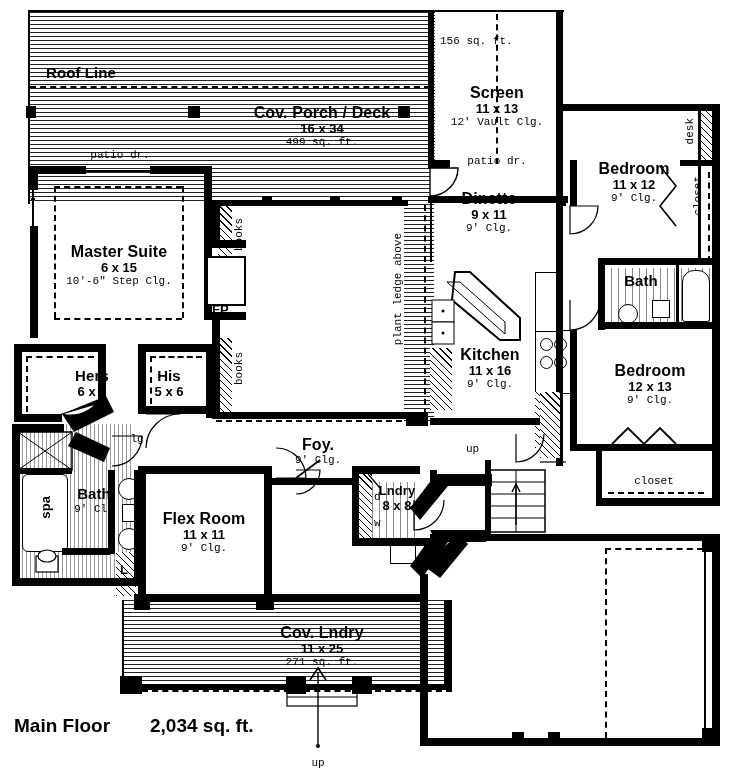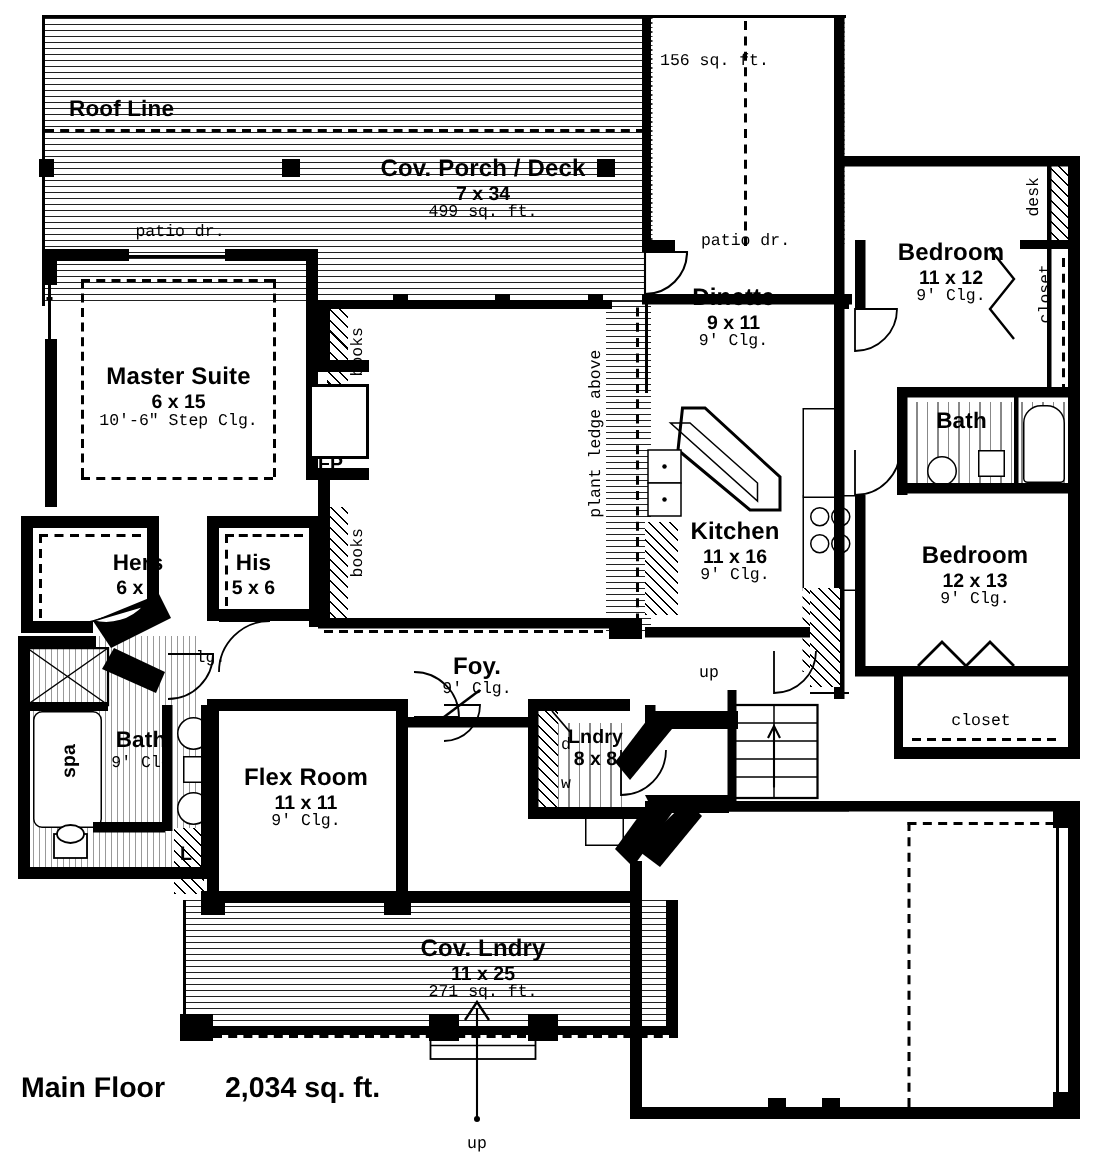--- a/index.html
+++ b/index.html
@@ -77,35 +77,40 @@
   <div class="deck" style="left:404px;top:200px;width:30px;height:60px;"></div>
 
   <div class="dotdashh" style="left:30px;top:86px;width:400px;"></div>
 
   <div class="lbl" style="left:46px;top:64px;">
     <span class="name sm">Roof Line</span>
   </div>
 
   <div class="lbl c" style="left:322px;top:104px;">
     <div class="name">Cov. Porch / Deck</div>
-    <div class="dim">7 x 34</div>
+    <div class="dim">16 x 34</div>
     <div class="clg">499 sq. ft.</div>
   </div>
 
   <div class="lbl c" style="left:120px;top:144px;">
     <span class="clg">patio dr.</span>
   </div>
 
   <div class="room" style="left:434px;top:12px;width:128px;height:152px;background:#fff;"></div>
 
   <div class="screenfill" style="left:428px;top:12px;width:7px;height:152px;"></div>
   <div class="screenfill" style="left:556px;top:12px;width:7px;height:152px;"></div>
 
   <div class="lbl" style="left:440px;top:30px;">
     <span class="clg">156 sq. ft.</span>
+  </div>
+  <div class="lbl c" style="left:497px;top:84px;">
+    <div class="name">Screen</div>
+    <div class="dim">11 x 13</div>
+    <div class="clg">12' Vault Clg.</div>
   </div>
   <div class="lbl c" style="left:497px;top:150px;">
     <span class="clg">patio dr.</span>
   </div>
 
   <div class="lbl c" style="left:119px;top:243px;">
     <div class="name">Master Suite</div>
     <div class="dim">6 x 15</div>
     <div class="clg">10'-6" Step Clg.</div>
   </div>

